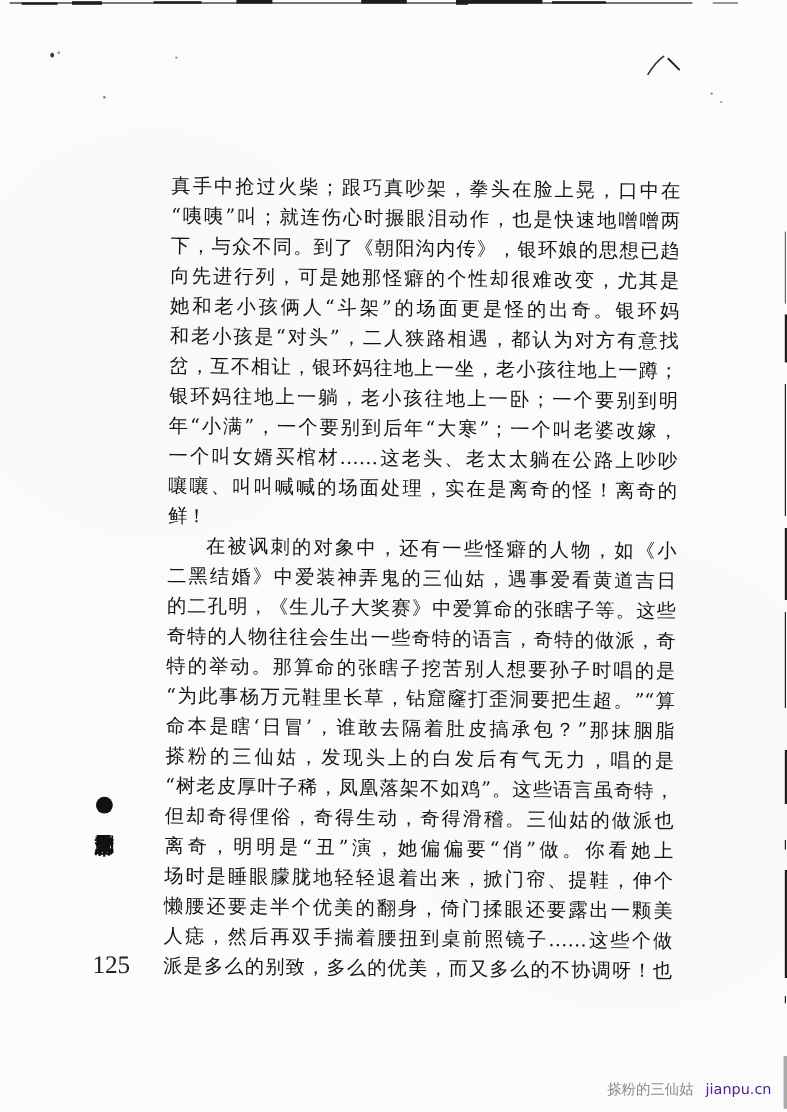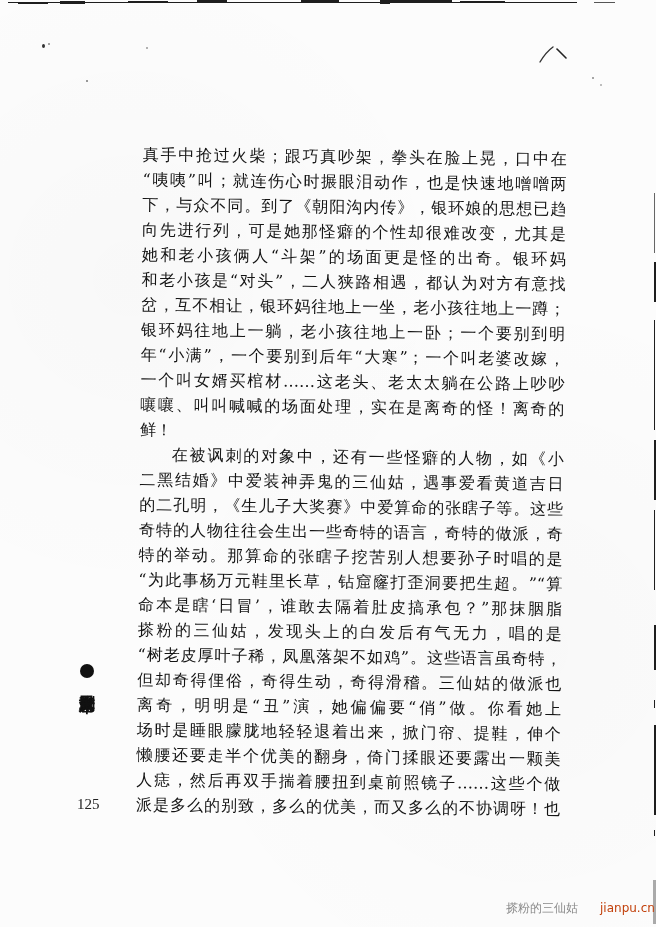--- a/index.html
+++ b/index.html
@@ -90,42 +90,42 @@
       font-size: 16px;
       line-height: 18px;
       letter-spacing: 0.5px;
       color: #111;
     }
     .page-number {
       position: absolute;
       left: 77px;
       top: 794px;
       font-family: "Liberation Serif", serif;
-      font-size: 15px;
+      font-size: 21px;
       line-height: 20px;
       color: #222;
     }
 
     
     .watermark {
       position: absolute;
       left: 506px;
       top: 900px;
       font-size: 12px;
       line-height: 16px;
       white-space: nowrap;
     }
     .wm-cn {
       font-family: "DejaVu Serif", serif;
       color: #8a8a8a;
     }
     .wm-url {
       font-family: "DejaVu Sans", sans-serif;
-      color: #c2410c;
-      margin-left: 22px;
+      color: #4c1d95;
+      margin-left: 10px;
     }
   </style>
 </head>
 <body>
 
 <div class="paper-noise"></div>
 
 <div>
   <div class="edge-seg" style="left:8px;top:2px;width:569px;height:1px;"></div>
   <div class="edge-seg" style="left:18px;top:2px;width:30px;height:2px;"></div>

